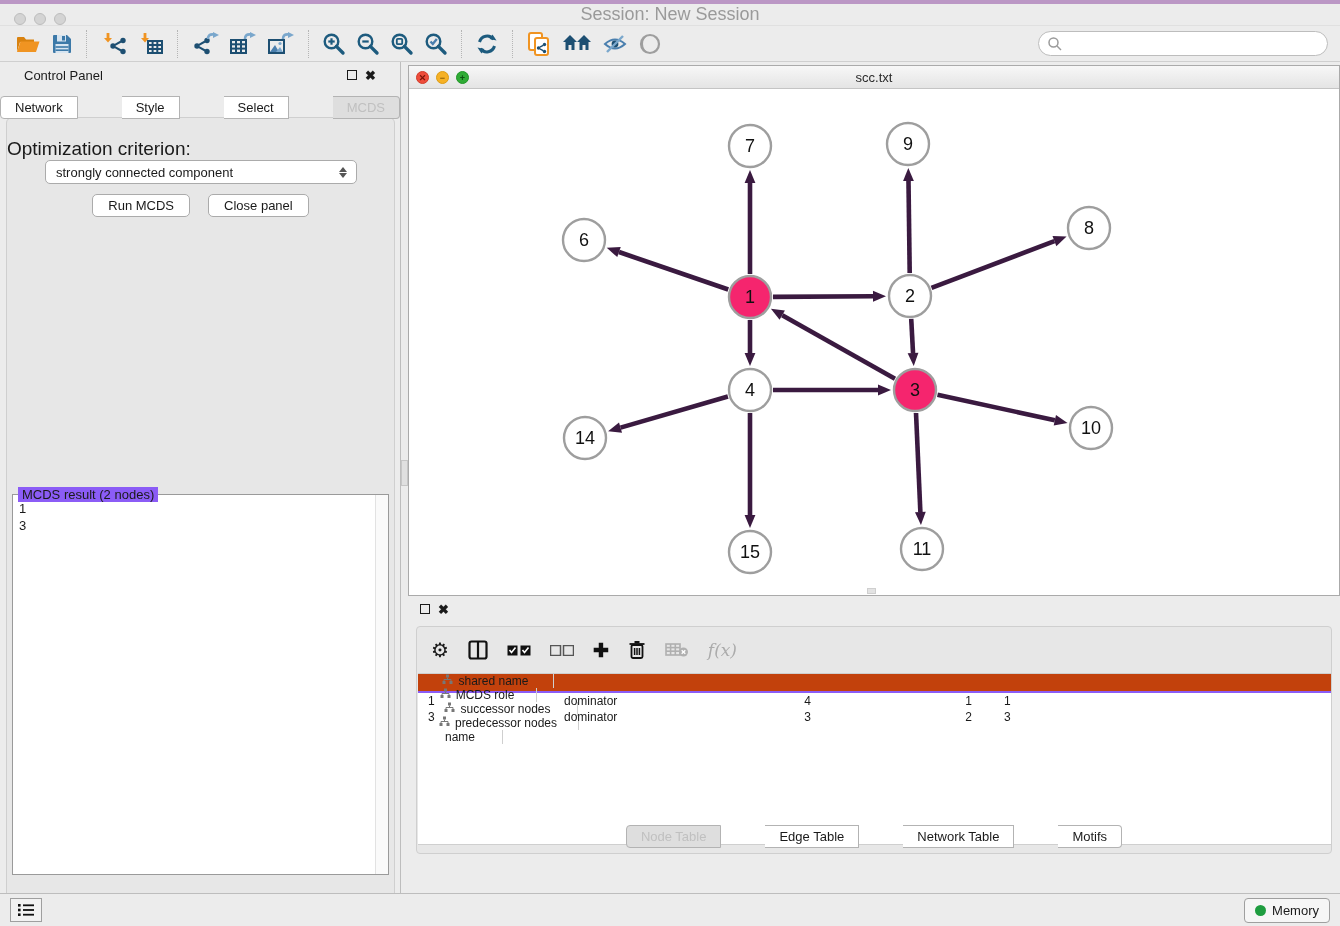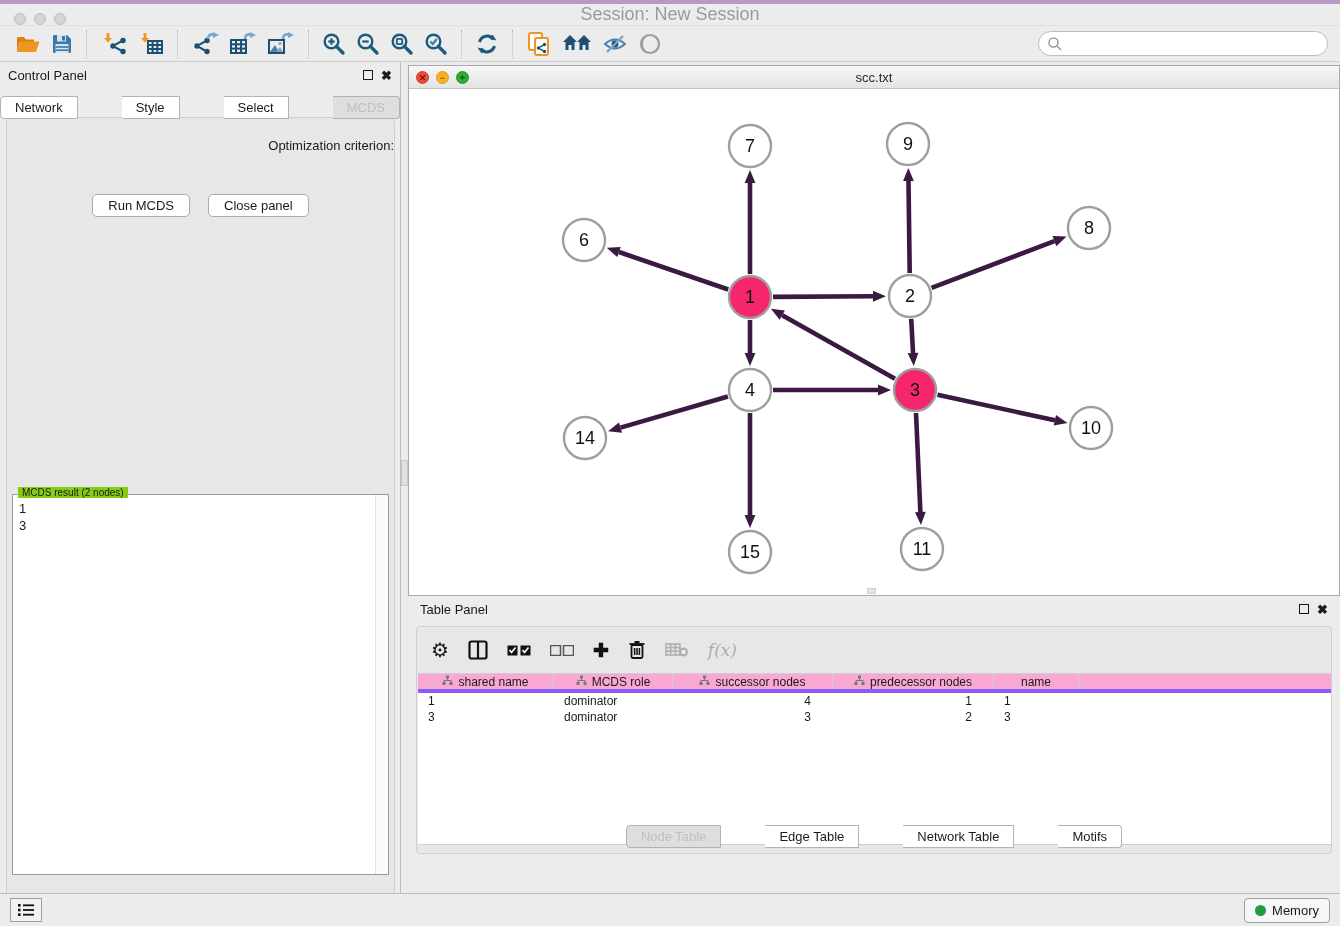--- a/index.html
+++ b/index.html
@@ -17,45 +17,45 @@
 
   
   #toolbar { position:absolute; left:0; top:26px; width:1340px; height:36px; background:#ececec; border-bottom:1px solid #cfcfcf; display:flex; align-items:center; padding-left:10px; }
   .tbtn { background:none; border:none; padding:2px 5px; cursor:pointer; display:flex; align-items:center; justify-content:center; }
   .tsep { width:1px; height:28px; margin:0 8px; border-left:1px dotted #b5b5b5; }
   #search-wrap { position:absolute; right:12px; top:5px; width:290px; height:25px; background:#fff; border:1px solid #bdbdbd; border-radius:13px; display:flex; align-items:center; padding-left:8px; }
   #search-input { border:none; outline:none; flex:1; font-size:13px; background:transparent; height:20px; }
 
   
   #control-panel { position:absolute; left:0; top:62px; width:401px; height:831px; background:#ececec; border-right:1px solid #bdbdbd; }
-  .panel-header { height:26px; display:flex; align-items:center; padding:0 8px; }
+  .panel-header { height:26px; display:flex; align-items:center; padding:0 24px; }
   .panel-title { font-size:13px; color:#1a1a1a; flex:1; }
   .panel-header-btns { display:flex; align-items:center; gap:8px; }
   .float-btn { width:10px; height:10px; border:1.5px solid #1a1a1a; background:transparent; display:inline-block; cursor:pointer; }
   .close-btn { font-size:13px; font-weight:bold; color:#1a1a1a; cursor:pointer; line-height:1; }
 
   .seg-tabs { display:flex; justify-content:center; position:relative; z-index:2;gap:44px; }
   .seg-tabs .seg { font-size:13px; padding:3px 14px; background:#fff; border:1px solid #b3b3b3; border-left:none; color:#1a1a1a; cursor:pointer; }
   .seg-tabs .seg:first-child { border-left:1px solid #b3b3b3; border-radius:4px 0 0 4px; }
   .seg-tabs .seg:last-child { border-radius:0 4px 4px 0; }
   .seg-tabs .seg.sel { background:#dedede; color:#c0c0c0; }
 
   #cp-tabs { position:absolute; top:34px; left:0; width:100%; }
   #cp-inset { position:absolute; left:6px; top:55px; width:389px; height:823px; background:#e7e7e7; border:1px solid #cfcfcf; border-radius:6px; }
-  #opt-label { position:absolute; top:20px; width:100%; text-align:right; font-size:13px; color:#1a1a1a; }
+  #opt-label { position:absolute; top:20px; width:100%; text-align:left; font-size:19px; color:#1a1a1a; }
   #opt-select { position:absolute; top:42px; left:38px; width:312px; height:24px; background:#fff; border:1px solid #ababab; border-radius:5px; display:flex; align-items:center; padding-left:10px; cursor:pointer; }
   #opt-select .val { flex:1; font-size:13px; color:#1a1a1a; }
   .stepper { width:18px; display:flex; flex-direction:column; align-items:center; gap:1px; margin-right:4px; }
   .stepper .up { width:0; height:0; border-left:4px solid transparent; border-right:4px solid transparent; border-bottom:5px solid #555; }
   .stepper .down { width:0; height:0; border-left:4px solid transparent; border-right:4px solid transparent; border-top:5px solid #555; }
   #cp-buttons { position:absolute; top:76px; left:0; width:100%; display:flex; justify-content:center; gap:18px; }
   .std-btn { font-size:13px; background:#fff; border:1px solid #ababab; border-radius:5px; padding:3px 15px; color:#1a1a1a; cursor:pointer; }
 
   #result-box { position:absolute; left:12px; top:432px; width:377px; height:381px; background:#fff; border:1px solid #9a9a9a; }
-  #result-legend { position:absolute; top:-8px; left:5px; background:#84cc16; padding:0 4px; font-size:10px; color:#1a1a1a; }
+  #result-legend { position:absolute; top:-8px; left:5px; background:#8b5cf6; padding:0 4px; font-size:13px; color:#1a1a1a; }
   #result-text { position:absolute; left:0; top:2px; right:14px; bottom:0; font-size:13px; line-height:17px; padding:3px 6px; white-space:pre; color:#1a1a1a; overflow:hidden; }
   #result-scroll { position:absolute; right:0; top:0; bottom:0; width:13px; background:#fafafa; border-left:1px solid #e2e2e2; }
 
   
   #vsplit-grip { position:absolute; left:401px; top:460px; width:7px; height:26px; background:#e0e0e0; border:1px solid #c6c6c6; }
 
   
   #net-window { position:absolute; left:408px; top:65px; width:932px; height:531px; background:#fff; border:1px solid #aaa; }
   #net-titlebar { position:absolute; left:0; top:0; width:100%; height:23px; background:linear-gradient(#f7f7f7,#e4e4e4); border-bottom:1px solid #c4c4c4; display:flex; align-items:center; justify-content:center; }
   #net-title { font-size:13px; color:#2a2a2a; }
@@ -66,21 +66,21 @@
   .tl.green { background:#2fab35; color:#0c5310; border:1px solid #1f9626; }
   #net-canvas { position:absolute; left:0; top:23px; width:930px; height:506px; background:#fff; }
   #hsplit-grip { position:absolute; left:458px; bottom:1px; width:9px; height:6px; background:#e3e3e3; border:1px solid #cfcfcf; }
 
   
   #table-panel { position:absolute; left:408px; top:596px; width:932px; height:297px; background:#ececec; }
   #tp-inset { position:absolute; left:8px; top:30px; width:916px; height:228px; background:#e7e7e7; border:1px solid #cfcfcf; border-radius:4px; }
   #tp-toolbar { position:absolute; left:0; top:0; height:46px; display:flex; align-items:center; padding-left:14px; gap:19px; }
   .tp-icon { background:none; border:none; cursor:pointer; display:flex; align-items:center; justify-content:center; }
   #tbl { position:absolute; left:1px; top:46px; width:913px; height:172px; background:#fff; border-top:1px solid #cfcfcf; border-bottom:1px solid #cfcfcf; overflow:hidden; }
-  #tbl-header { display:flex; height:19px; background:#f9a8d4; border-bottom:4px solid #8b5cf6; }
+  #tbl-header { display:flex; height:19px; background:#c2410c; border-bottom:2px solid #8b5cf6;flex-direction:column; }
   .th { display:flex; align-items:center; justify-content:center; gap:5px; font-size:12px; color:#1a1a1a; border-right:1px solid #cfcfcf; cursor:pointer; }
   .trow { display:flex; height:16px; cursor:pointer; }
   .td { font-size:12px; color:#1a1a1a; padding-top:1px; white-space:nowrap; overflow:hidden; }
   #tp-tabs { position:absolute; left:0; bottom:5px; width:100%; }
 
   
   #status-bar { position:absolute; left:0; top:893px; width:1340px; height:33px; background:#ececec; border-top:1px solid #bdbdbd; }
   #list-btn { position:absolute; left:10px; top:4px; width:32px; height:24px; background:#f2f2f2; border:1px solid #9f9f9f; display:flex; align-items:center; justify-content:center; cursor:pointer; }
   #memory-btn { position:absolute; right:10px; top:4px; height:25px; background:#f6f6f6; border:1px solid #9f9f9f; border-radius:4px; display:flex; align-items:center; gap:6px; padding:0 10px; font-size:13px; color:#1a1a1a; cursor:pointer; }
   #memory-dot { width:11px; height:11px; border-radius:50%; background:#1f9d40; }
@@ -269,20 +269,27 @@
       </span>
     </div>
     <div id="cp-tabs" class="seg-tabs">
         <button class="seg">Network</button>
         <button class="seg">Style</button>
         <button class="seg">Select</button>
         <button class="seg sel">MCDS</button>
       </div>
     <div id="cp-inset">
       <div id="opt-label">Optimization criterion:</div>
+      <div id="opt-select">
+        <span class="val">strongly connected component</span>
+        <span class="stepper">
+            <span class="up"></span>
+            <span class="down"></span>
+          </span>
+      </div>
       <div id="cp-buttons">
         <button class="std-btn">Run MCDS</button>
         <button class="std-btn">Close panel</button>
       </div>
     </div>
     <div id="result-box">
       <span id="result-legend">MCDS result (2 nodes)</span>
       <div id="result-text">1
 3</div>
       <div id="result-scroll"></div>
@@ -349,21 +356,20 @@
         <circle cx="341" cy="463" r="21" fill="#ffffff" stroke="#9e9e9e" stroke-width="2.4"></circle>
         <text x="341" y="469" text-anchor="middle" font-size="18" font-family="&quot;Liberation Sans&quot;, sans-serif" fill="#111">15</text>
         <circle cx="513" cy="460" r="21" fill="#ffffff" stroke="#9e9e9e" stroke-width="2.4"></circle>
         <text x="513" y="466" text-anchor="middle" font-size="18" font-family="&quot;Liberation Sans&quot;, sans-serif" fill="#111">11</text>
       </svg>
     <div id="hsplit-grip"></div>
   </div>
 
   <div id="table-panel">
     <div class="panel-header" style="padding:0 12px;">
-      <span class="panel-title">Table Panel</span>
       <span class="panel-header-btns">
         <span class="float-btn"></span>
         <span class="close-btn">✖</span>
       </span>
     </div>
     <div id="tp-inset">
       <div id="tp-toolbar">
         <button class="tp-icon">
             <span class="gear-glyph">⚙</span>
           </button>

